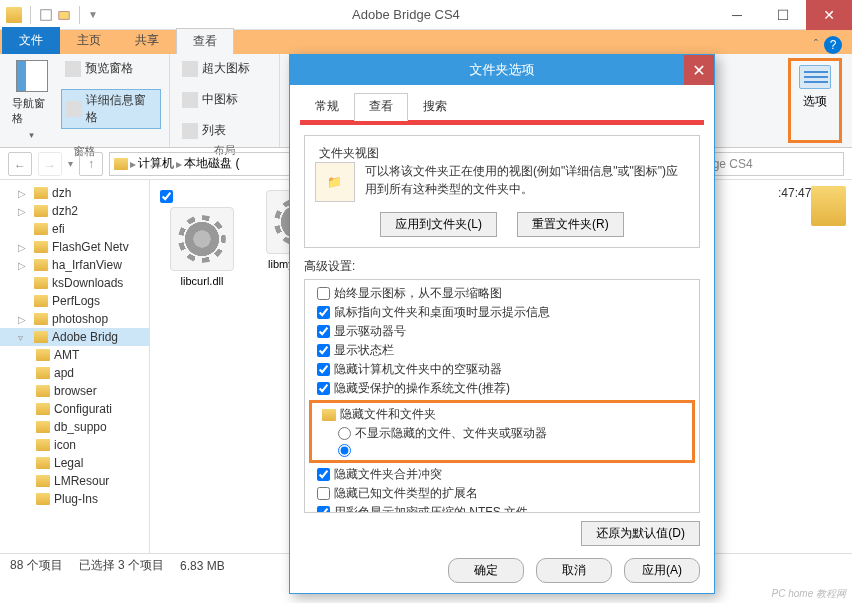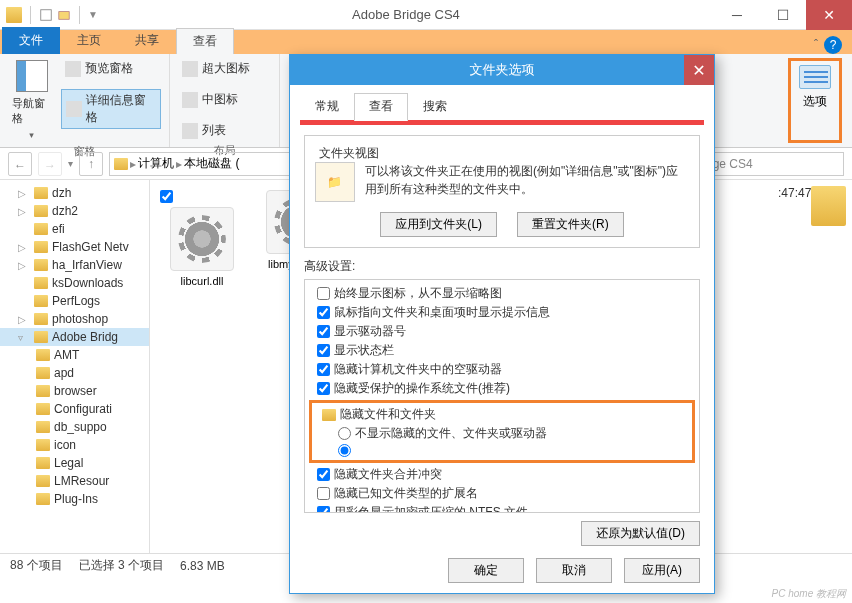--- a/index.html
+++ b/index.html
@@ -87,21 +87,21 @@
     
     .adv-label { font-size: 12px; margin: 6px 4px 4px; color: #333; }
     .adv-box { border: 1px solid #ccc; height: 234px; overflow: auto; padding: 4px; margin: 0 4px; }
     .adv-item { display: flex; align-items: center; gap: 4px; padding: 1px 0 1px 8px; font-size: 12px; color: #333; }
     .adv-item input[type=checkbox], .adv-item input[type=radio] { margin: 0; }
     .adv-sub { padding-left: 24px; }
     .highlight-box { border: 3px solid #f2812e; padding: 2px; margin: 2px 0; }
     
     .restore-row { text-align: right; margin: 8px 4px 0; }
     .dlg-footer { position: absolute; bottom: 10px; left: 0; right: 0; display: flex; justify-content: flex-end; gap: 12px; padding: 0 14px; }
-    .dlg-footer .btn { min-width: 76px; }
+    .dlg-footer .btn { min-width: 76px; border-radius: 10px; }
     
     .watermark { position: absolute; right: 6px; bottom: 2px; font-size: 10px; color: #bbb; font-style: italic; }
     svg.tiny { width: 14px; height: 14px; }
   </style>
 </head>
 <body>
 
 <div class="titlebar">
   <div class="titlebar-left">
     <span class="folder-ico"></span>

